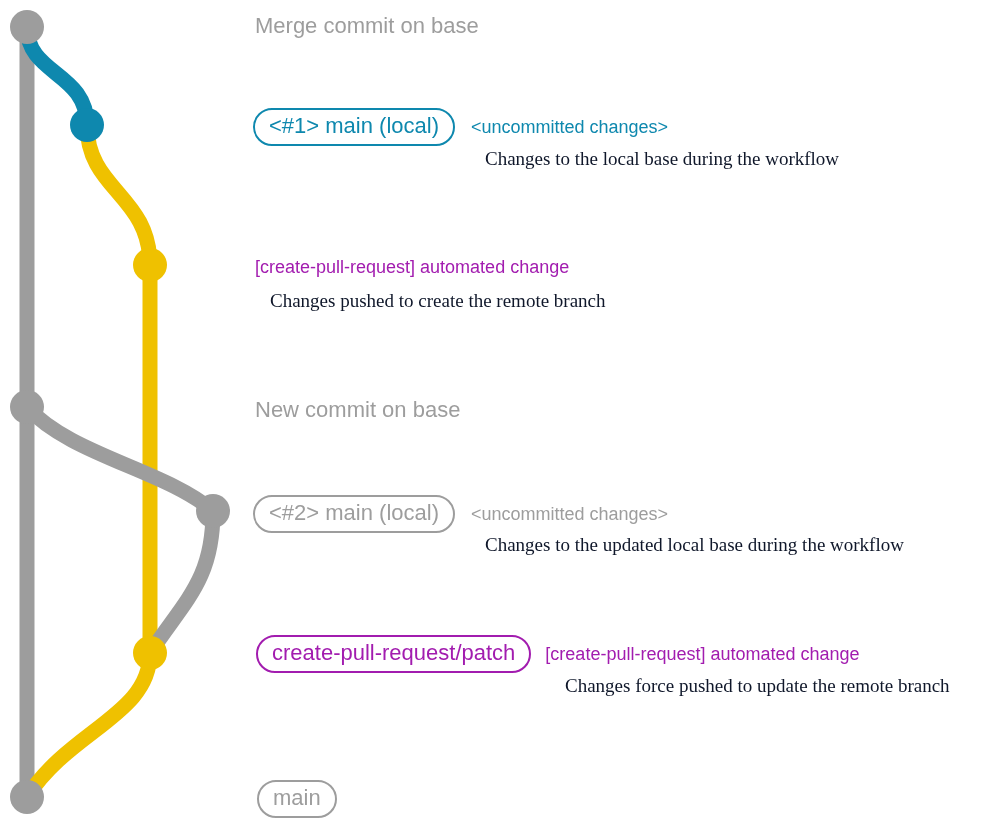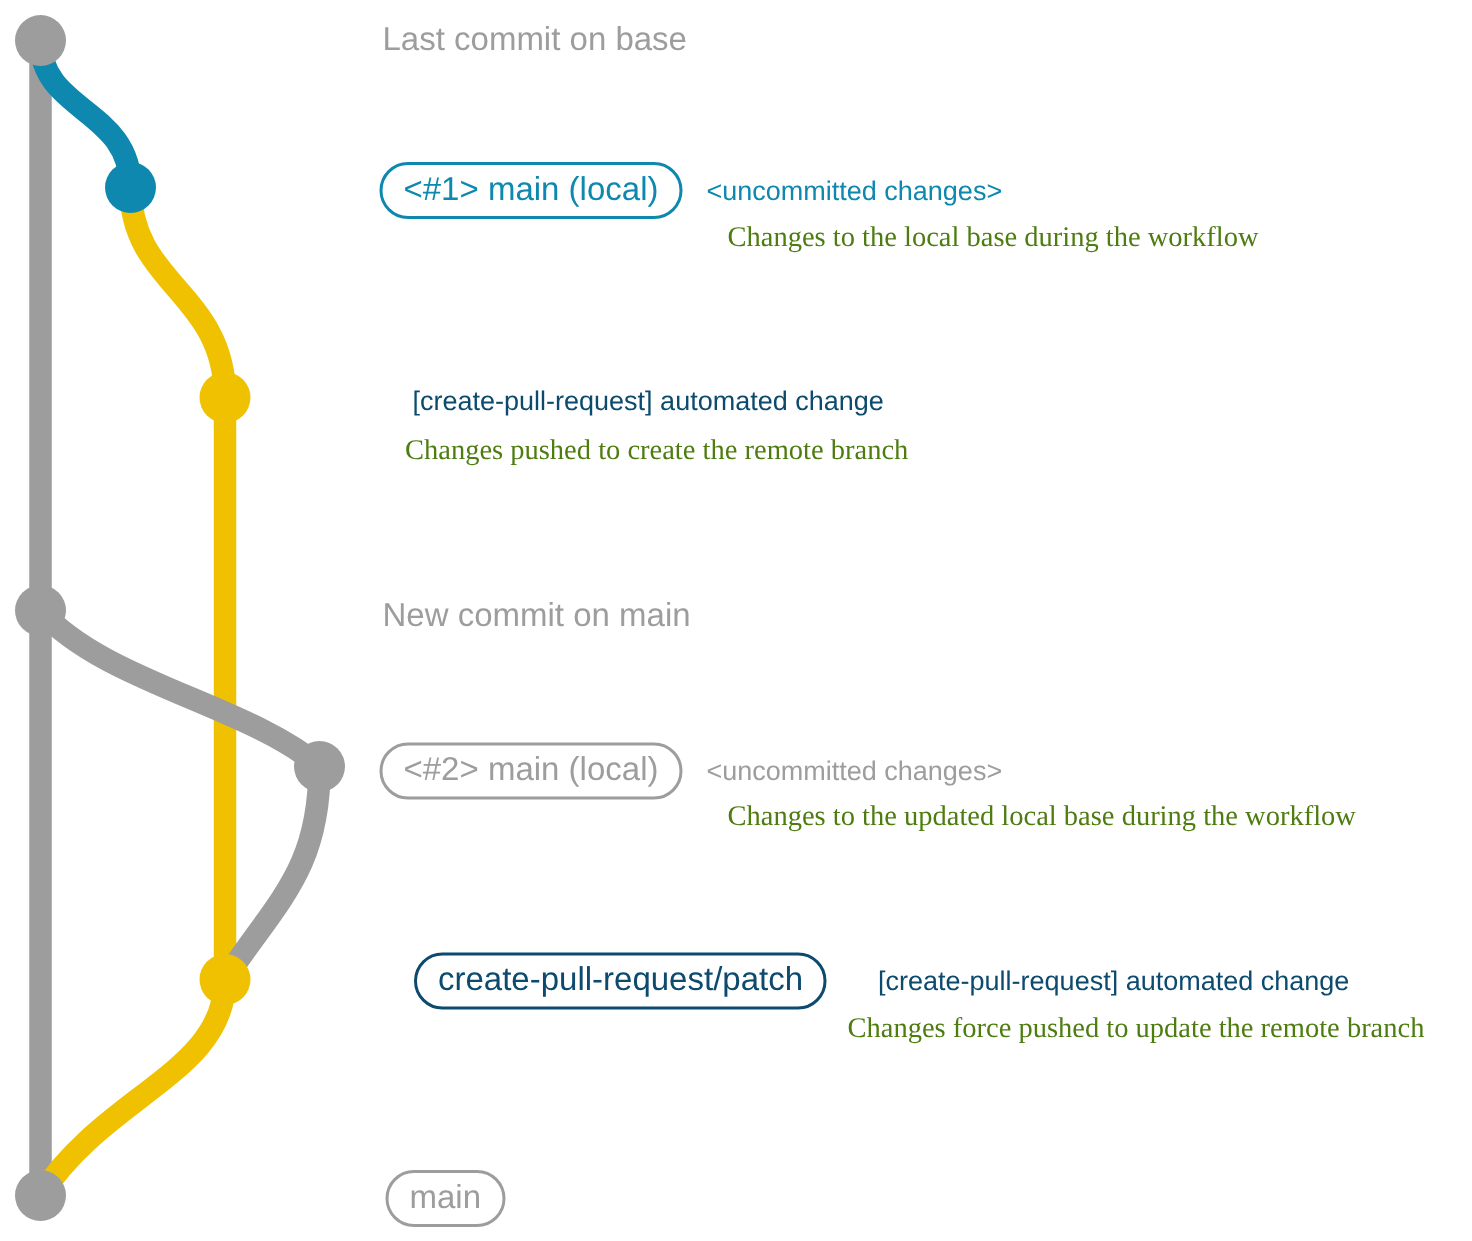--- a/index.html
+++ b/index.html
@@ -41,31 +41,31 @@
   .headline {
     font-size: 18px;
     line-height: 22px;
     white-space: nowrap;
   }
   .desc {
     position: absolute;
     font-family: "Liberation Serif", serif;
     font-size: 19px;
     line-height: 19px;
-    color: #4d7c0f;
+    color: #0f172a;
     white-space: nowrap;
   }
   .plain-note {
     position: absolute;
     font-size: 22px;
     line-height: 22px;
     white-space: nowrap;
   }
   .c-blue  { color: #0e88ae; }
-  .c-yellow{ color: #0c4a6e; margin-left: 20px; }
+  .c-yellow{ color: #a21caf; }
   .c-gray  { color: #9d9d9d; }
   .gap-sm  { width: 14px; display: inline-block; }
   .gap-md  { width: 16px; display: inline-block; }
 </style>
 </head>
 <body>
 
 <svg id="graph-canvas" viewBox="0 0 981 827" xmlns="http://www.w3.org/2000/svg">
 
   <path d="M27,27 L27,797" stroke="#9d9d9d" stroke-width="15" fill="none" stroke-linecap="round"></path>
@@ -84,33 +84,33 @@
 
   <circle cx="27" cy="27" r="17" fill="#9d9d9d"></circle>
   <circle cx="87" cy="125" r="17" fill="#0e88ae"></circle>
   <circle cx="150" cy="265" r="17" fill="#efc100"></circle>
   <circle cx="27" cy="407" r="17" fill="#9d9d9d"></circle>
   <circle cx="213" cy="511" r="17" fill="#9d9d9d"></circle>
   <circle cx="150" cy="653" r="17" fill="#efc100"></circle>
   <circle cx="27" cy="797" r="17" fill="#9d9d9d"></circle>
 </svg>
 
-<div class="plain-note c-gray" style="left:255px; top:15px;">Last commit on base</div>
+<div class="plain-note c-gray" style="left:255px; top:15px;">Merge commit on base</div>
 
 <div class="row" style="left:253px; top:108px;">
   <span class="pill c-blue">&lt;#1&gt; main (local)</span>
   <span class="gap-md"></span>
   <span class="headline c-blue">&lt;uncommitted changes&gt;</span>
 </div>
 <div class="desc" style="left:485px; top:149px;">Changes to the local base during the workflow</div>
 
 <div class="headline c-yellow" style="position:absolute; left:255px; top:256px;">[create-pull-request] automated change</div>
 <div class="desc" style="left:270px; top:291px;text-align:right;">Changes pushed to create the remote branch</div>
 
-<div class="plain-note c-gray" style="left:255px; top:399px;">New commit on main</div>
+<div class="plain-note c-gray" style="left:255px; top:399px;">New commit on base</div>
 
 <div class="row" style="left:253px; top:495px;">
   <span class="pill c-gray">&lt;#2&gt; main (local)</span>
   <span class="gap-md"></span>
   <span class="headline c-gray">&lt;uncommitted changes&gt;</span>
 </div>
 <div class="desc" style="left:485px; top:535px;text-align:center;">Changes to the updated local base during the workflow</div>
 
 <div class="row" style="left:256px; top:635px;">
   <span class="pill c-yellow">create-pull-request/patch</span>

